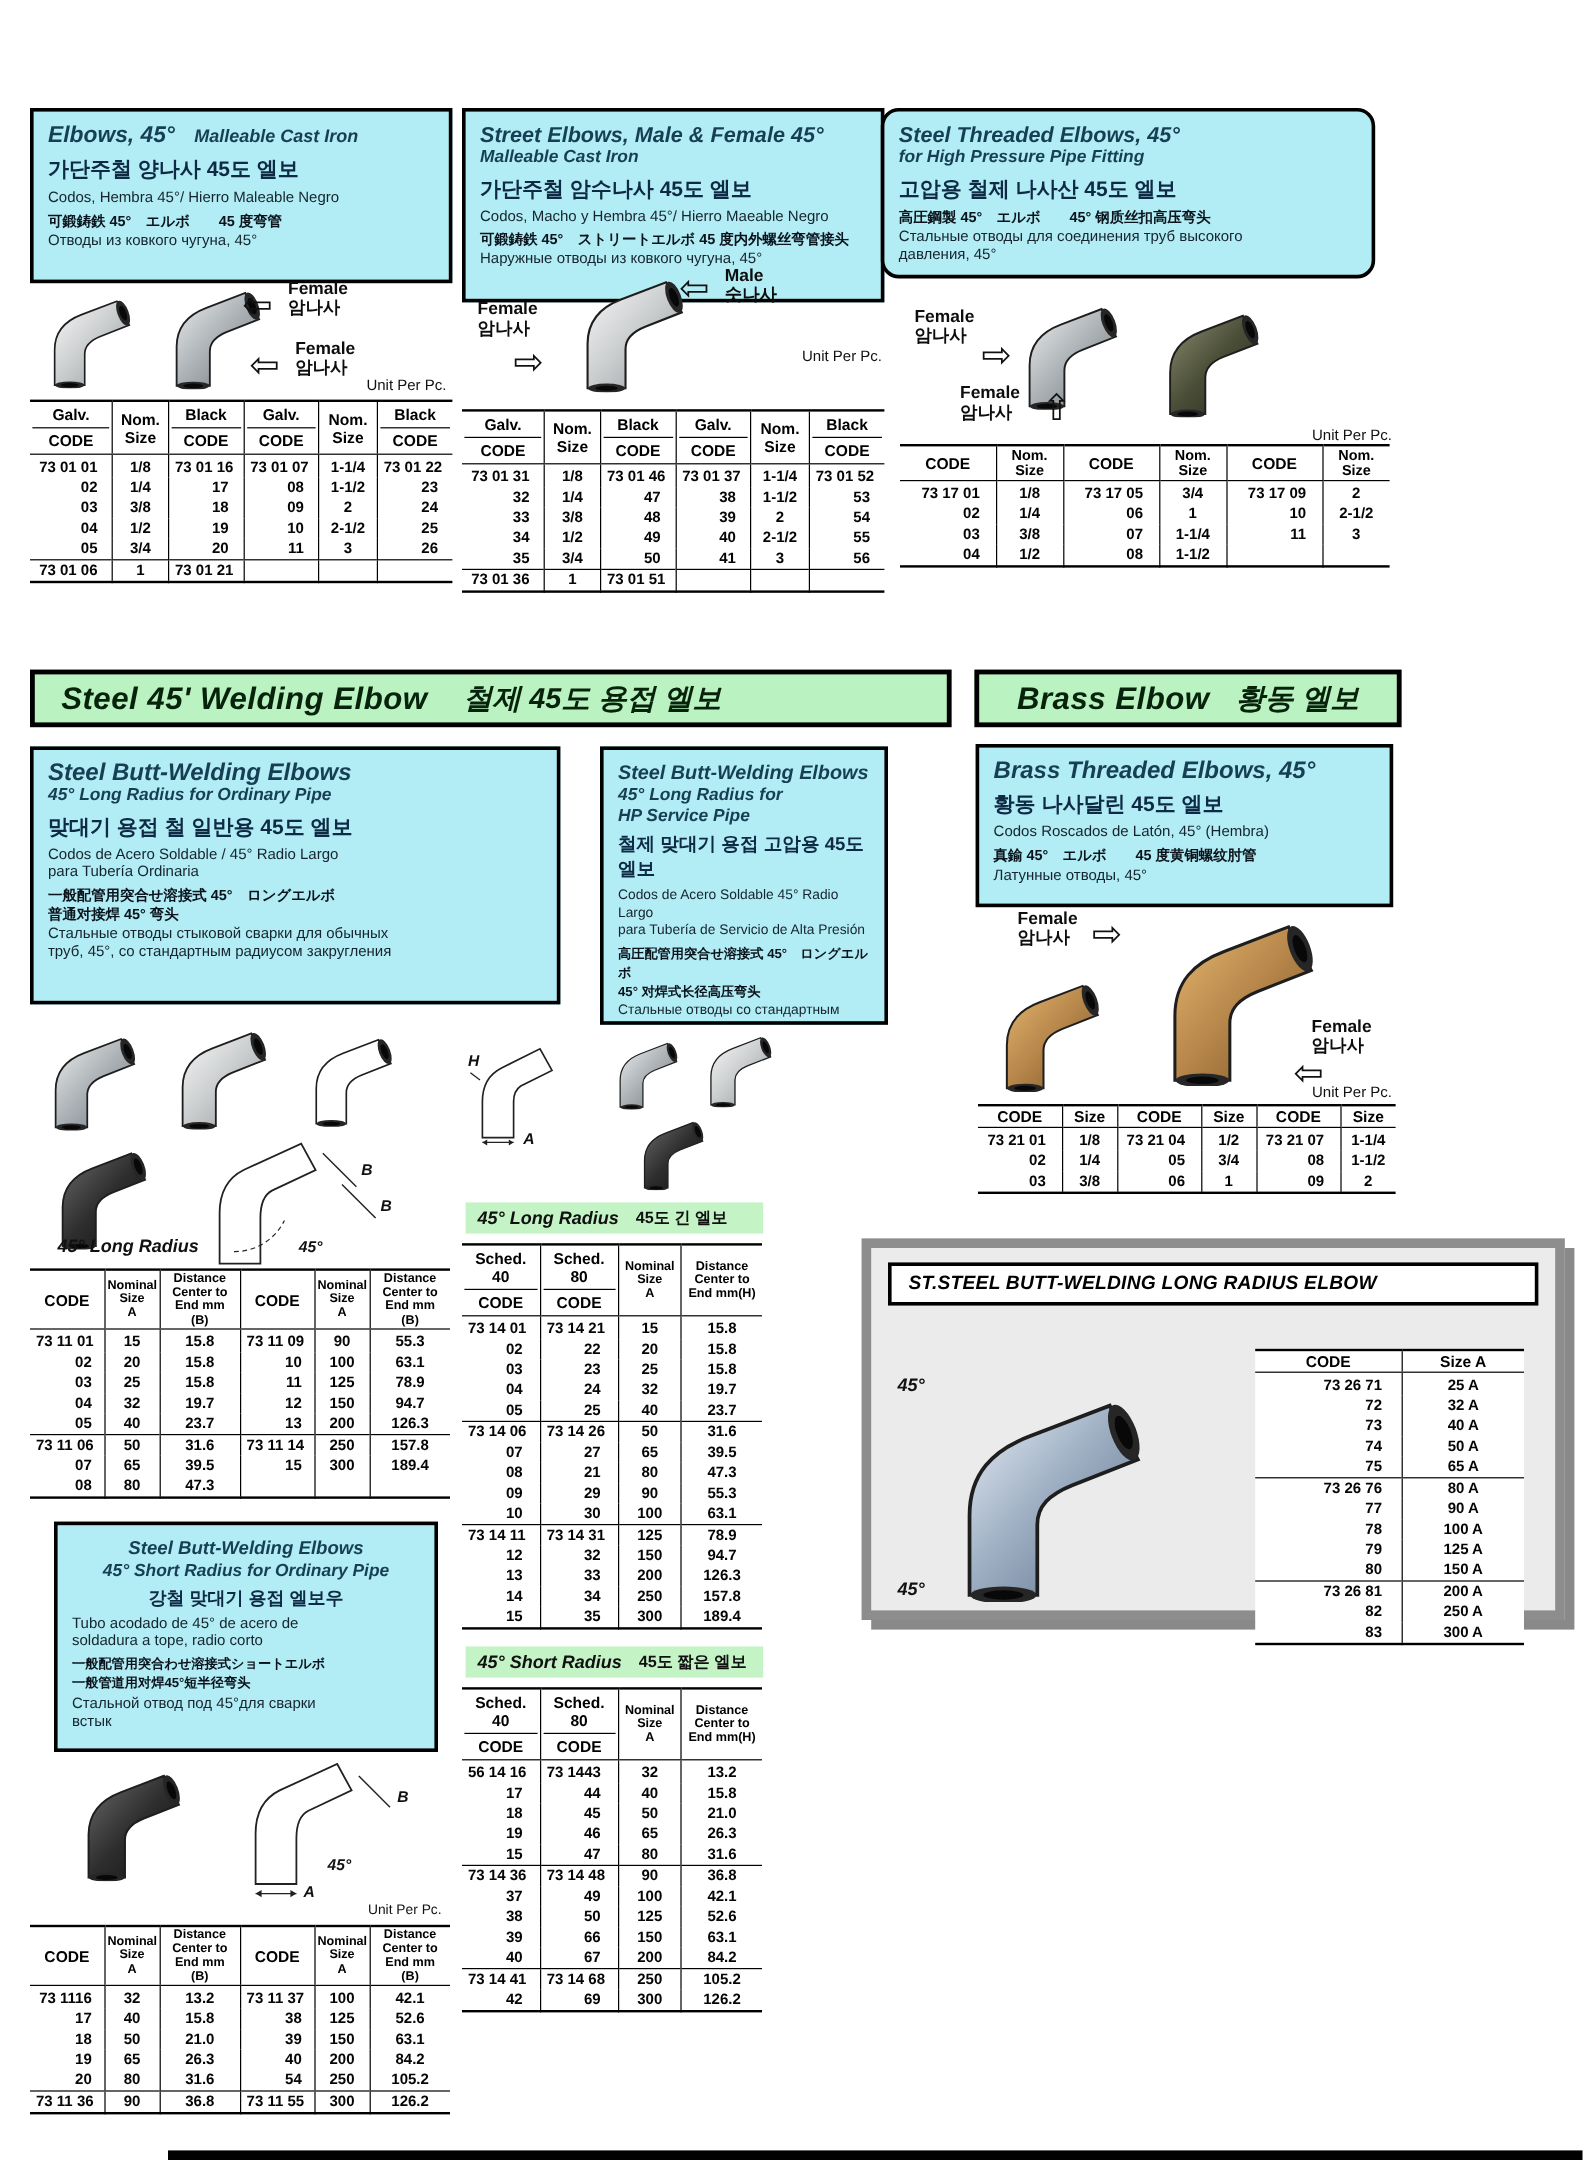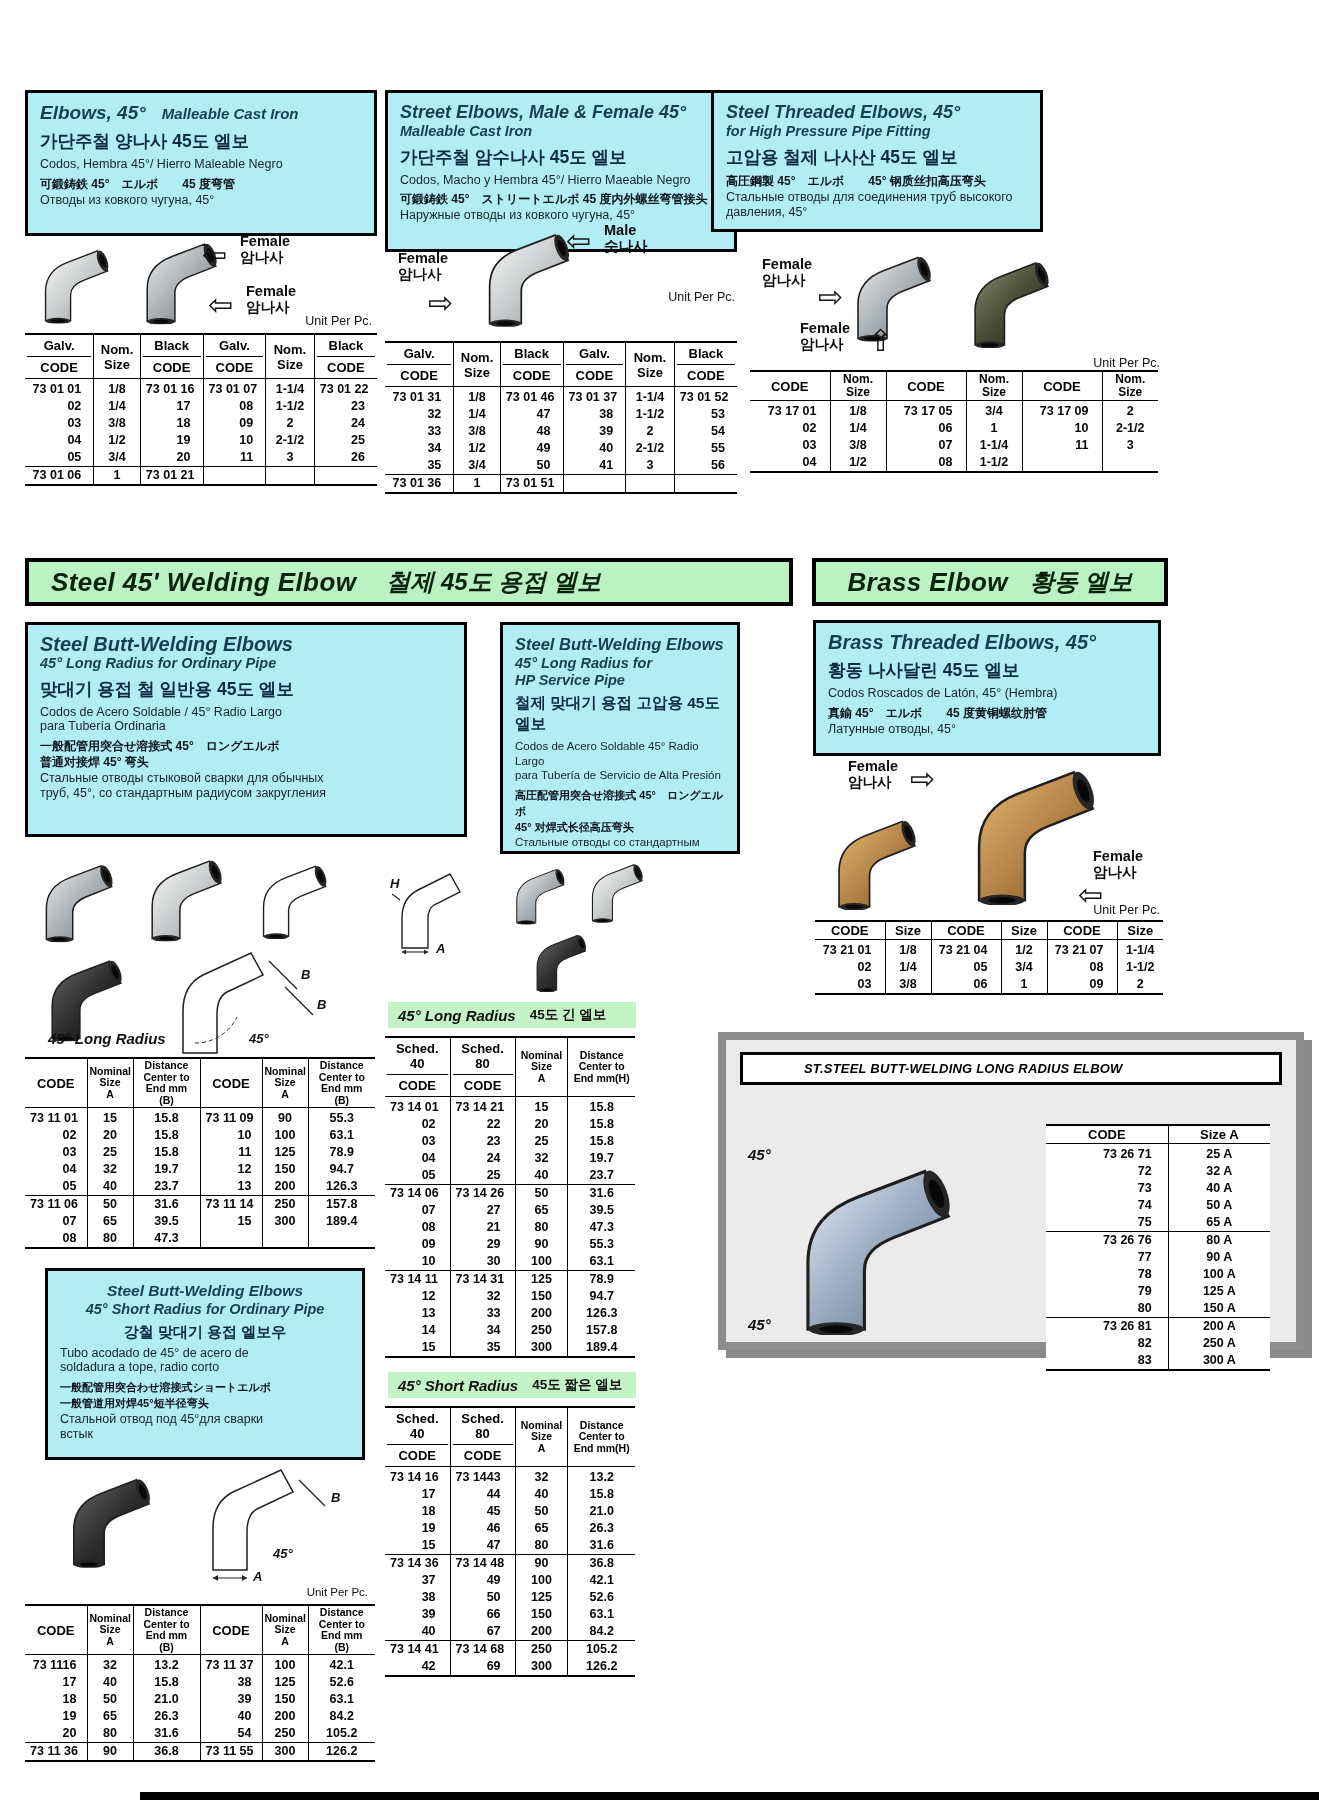--- a/index.html
+++ b/index.html
@@ -54,21 +54,21 @@
   .parr{position:absolute;font-size:30px;font-weight:400;color:#111;line-height:1;}
   .unit{position:absolute;font-size:12.5px;color:#111;text-align:right;}
   .cap{position:absolute;font-weight:bold;font-style:italic;font-size:15px;color:#111;}
   .banner{position:absolute;background:#c4f4c6;display:flex;gap:14px;align-items:center;
           padding:3px 10px;font-weight:bold;box-sizing:border-box;}
   .banner .be{font-style:italic;font-size:15px;}
   .banner .bk{font-size:13.5px;}
   .stpanel{position:absolute;background:#ebebeb;border:8px solid #8d8d8d;
            box-shadow:8px 8px 0 rgba(40,40,40,.55);box-sizing:border-box;}
   .sttitle{position:absolute;background:#fff;border:3px solid #000;padding:6px 14px;font-weight:bold;box-sizing:border-box;}
-  .sttitle .s1{font-style:italic;font-size:13px;letter-spacing:.2px;color:#000;margin-left:47px;}
+  .sttitle .s1{font-style:italic;font-size:16px;letter-spacing:.2px;color:#000;}
   .sttitle .s2{font-size:15.5px;margin-top:3px;color:#000;}
   .deg{position:absolute;font-weight:bold;font-style:italic;font-size:15px;color:#111;}
   .elbimg{position:absolute;}
   .diag{position:absolute;}
   .dt{font-family:"Liberation Sans",sans-serif;font-weight:bold;font-style:italic;font-size:13px;fill:#111;}
   .pagebar{position:absolute;background:#000;}
 </style>
 </head>
 <body>
 
@@ -132,21 +132,21 @@
     <div class="ti" style="font-size:18px;">
       <span>Street Elbows, Male &amp; Female 45°</span>
     </div>
     <div class="ti2">Malleable Cast Iron</div>
     <div class="ko">가단주철 암수나사 45도 엘보</div>
     <div class="es">Codos, Macho y Hembra 45°/ Hierro Maeable Negro</div>
     <div class="ja">可鍛鋳鉄 45°　ストリートエルボ 45 度内外螺丝弯管接头</div>
     <div class="ru">Наружные отводы из ковкого чугуна, 45°</div>
   </div>
 
-  <div class="ibox" style="left:711px;top:90px;width:332px;height:142px;">
+  <div class="ibox" style="left:734px;top:90px;width:412px;height:142px;border-radius:15px;">
     <div class="ti" style="font-size:18px;">
       <span>Steel Threaded Elbows, 45°</span>
     </div>
     <div class="ti2">for High Pressure Pipe Fitting</div>
     <div class="ko">고압용 철제 나사산 45도 엘보</div>
     <div class="ja">高圧鋼製 45°　エルボ　　45° 钢质丝扣高压弯头</div>
     <div class="ru">Стальные отводы для соединения труб высокого
 давления, 45°</div>
   </div>
 
@@ -945,21 +945,21 @@
       <th class="pre">Nominal
 Size
 A</th>
       <th class="pre">Distance
 Center to
 End mm(H)</th>
     </tr>
       </thead>
     <tbody>
         <tr>
-          <td>73 14 16</td>
+          <td>56 14 16</td>
           <td>73 1443</td>
           <td>32</td>
           <td>13.2</td>
         </tr>
         <tr>
           <td>17</td>
           <td>44</td>
           <td>40</td>
           <td>15.8</td>
         </tr>

